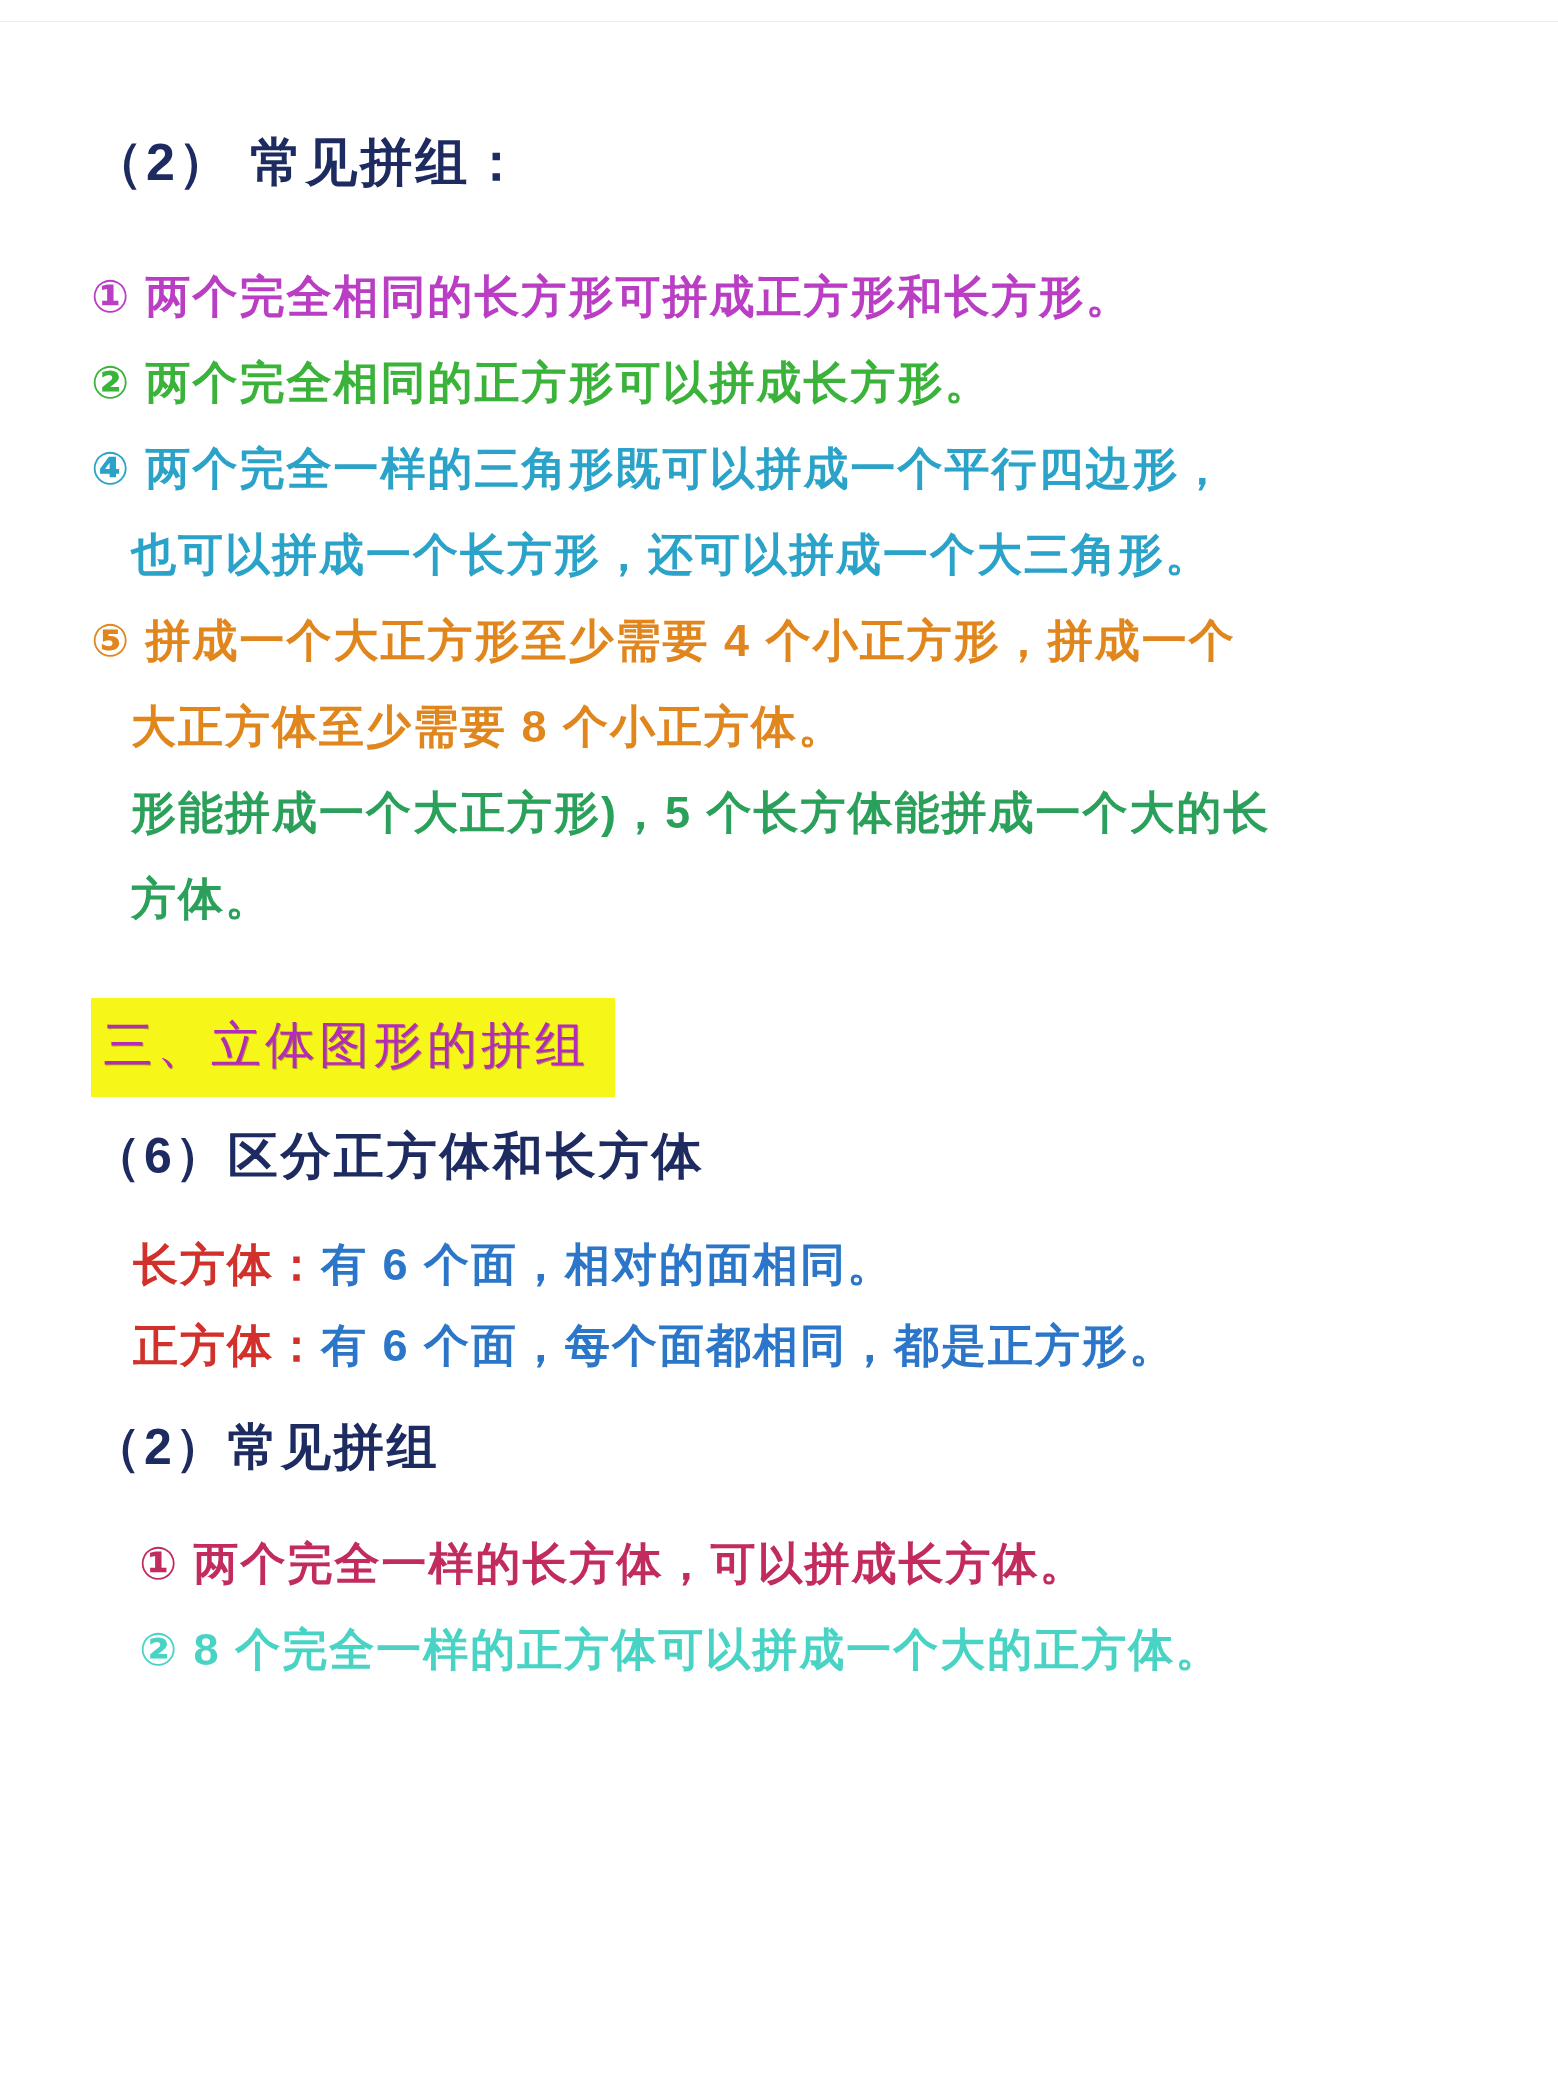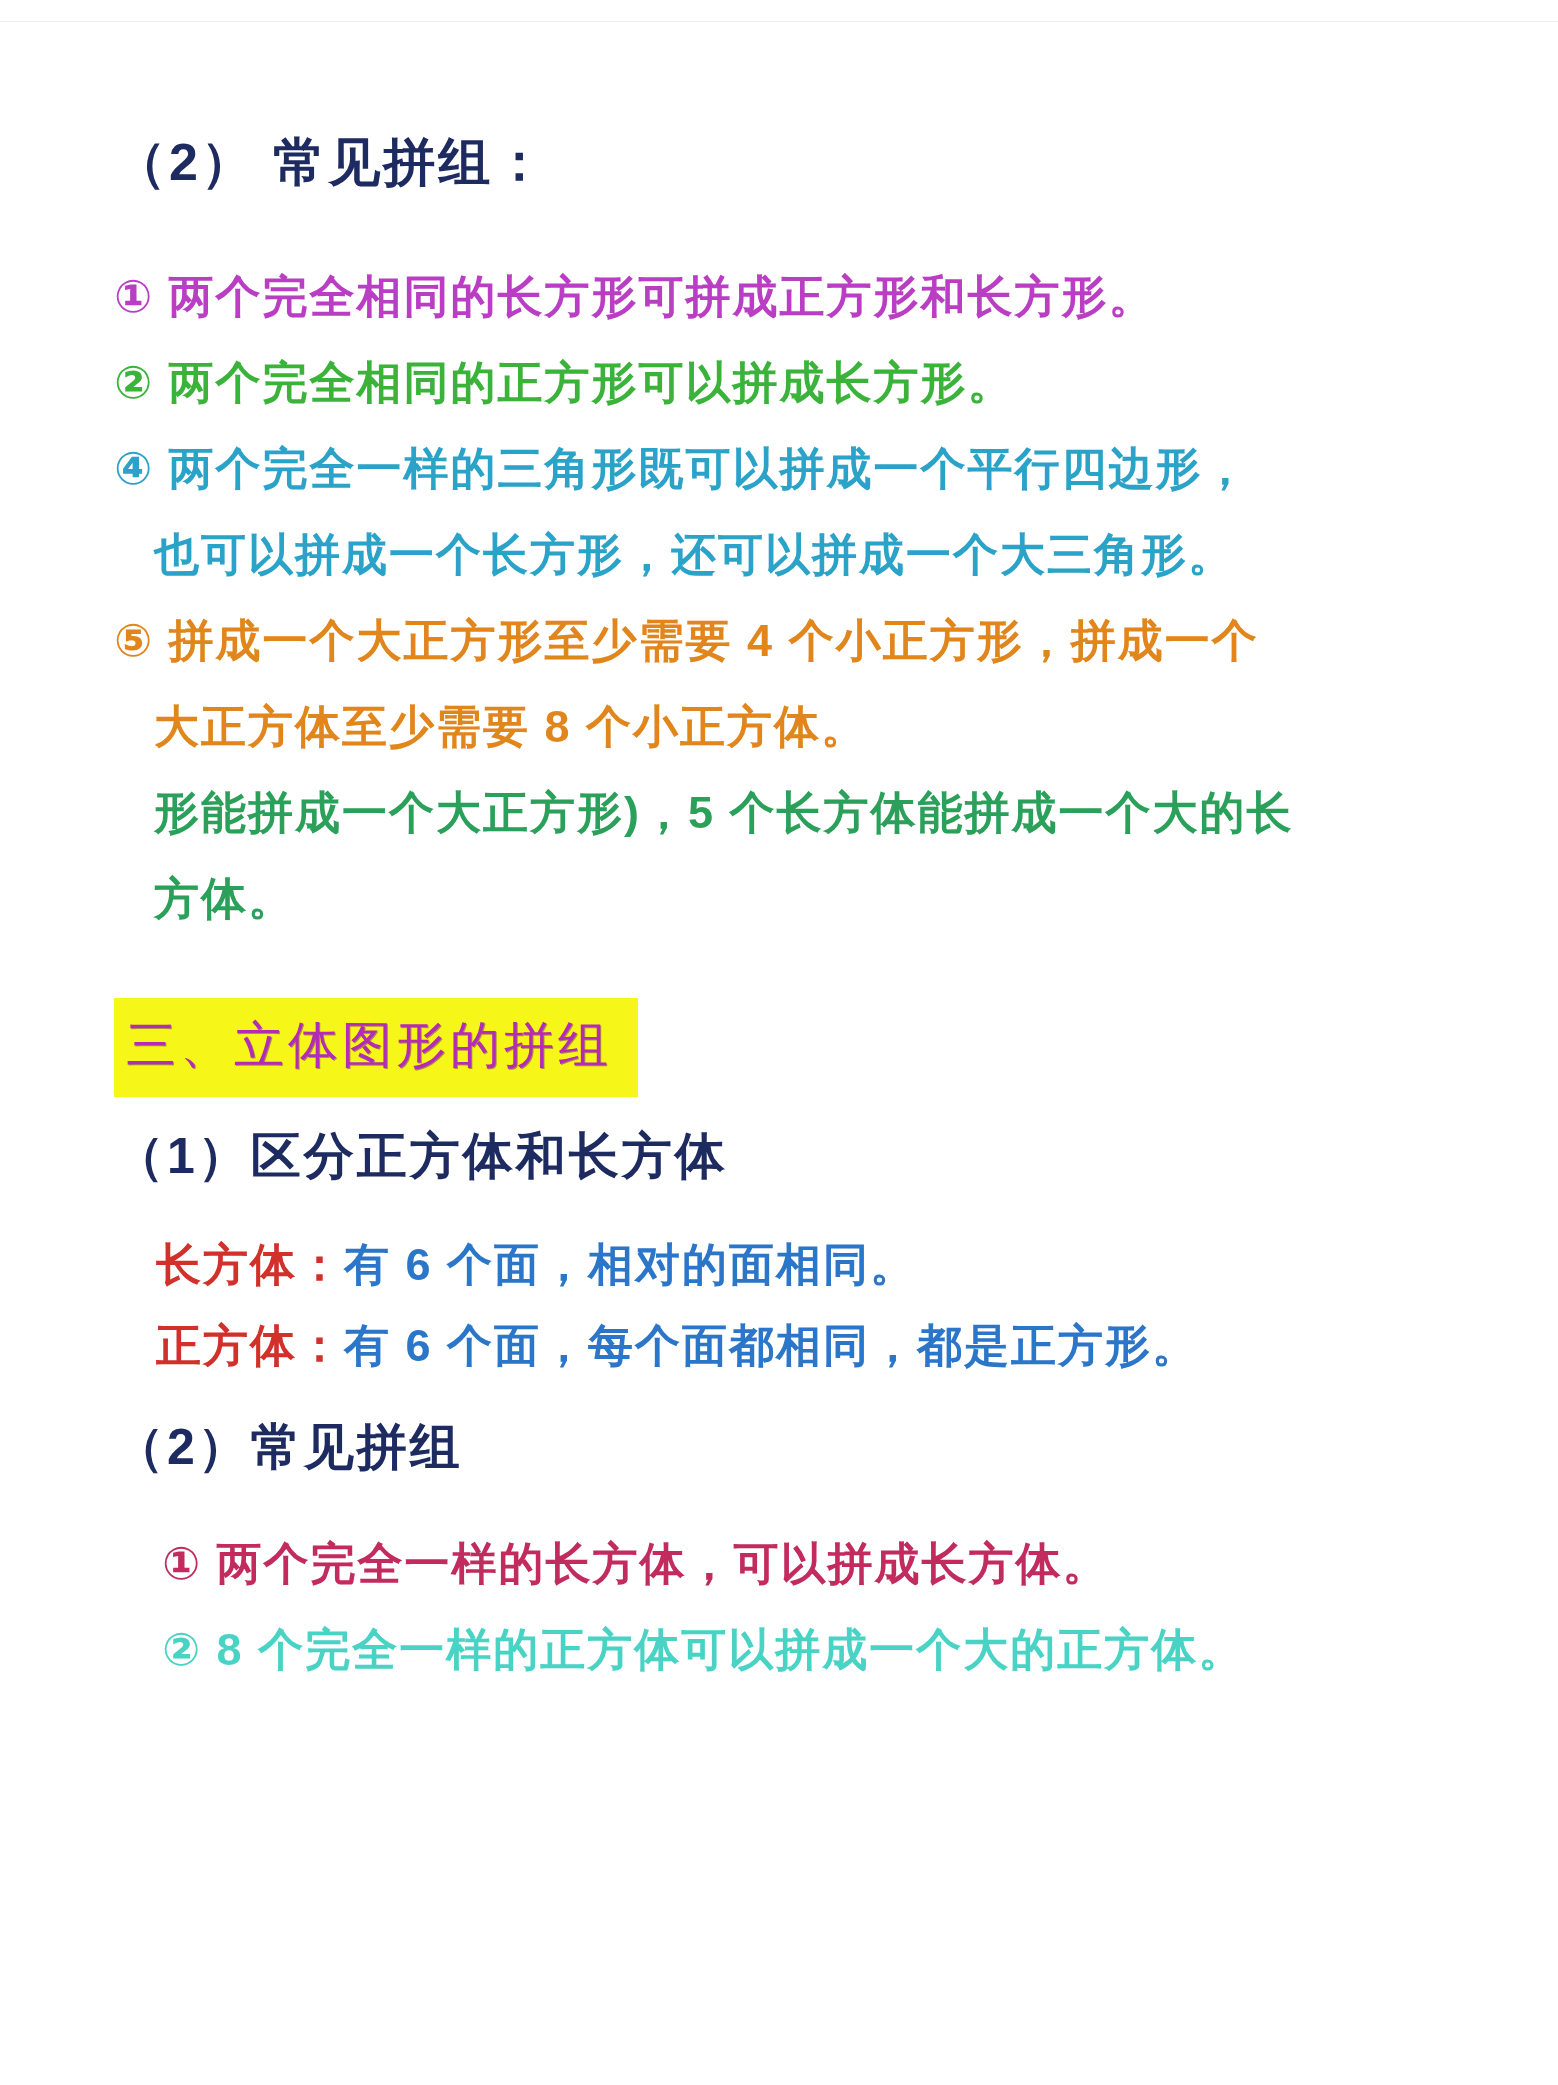--- a/index.html
+++ b/index.html
@@ -15,21 +15,21 @@
     position: relative;
   }
   .top-rule {
     position: absolute;
     top: 21px;
     left: 0;
     width: 100%;
     border-top: 1px solid #ededed;
   }
   .page {
-    padding: 128px 110px 0 114px;
+    padding: 128px 110px 0 91px;
   }
   
   .heading-navy {
     color: var(--heading_navy);
     font-weight: 700;
     font-size: 52px;
     letter-spacing: 3px;
     margin: 0;
   }
   .heading1 { margin-bottom: 56px; }
@@ -110,21 +110,21 @@
     <div class="item c6">
       <div class="line cont">形能拼成一个大正方形)，5 个长方体能拼成一个大的长</div>
       <div class="line cont">方体。</div>
     </div>
   </div>
 
   <div>
     <span class="highlight-heading">三、立体图形的拼组</span>
   </div>
 
-  <h3 class="heading-navy sub-heading">（1）区分正方体和长方体</h3>
+  <h3 class="heading-navy sub-heading">（6）区分正方体和长方体</h3>
 
   <div class="definitions">
     <div class="def-line">
       <span class="def-term">长方体：</span><span class="def-desc">有 6 个面，相对的面相同。</span>
     </div>
     <div class="def-line">
       <span class="def-term">正方体：</span><span class="def-desc">有 6 个面，每个面都相同，都是正方形。</span>
     </div>
   </div>
 

